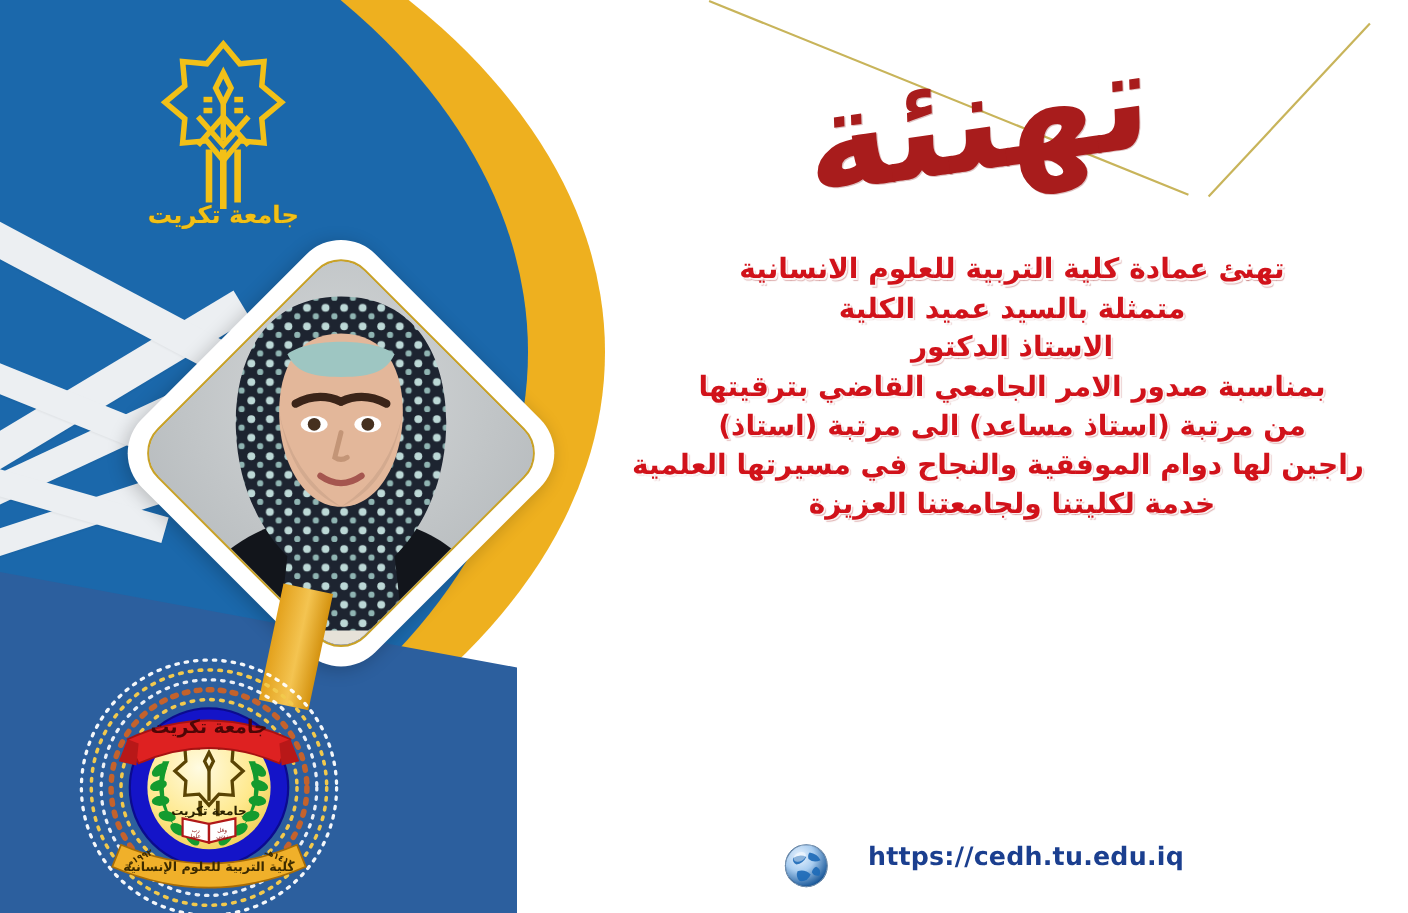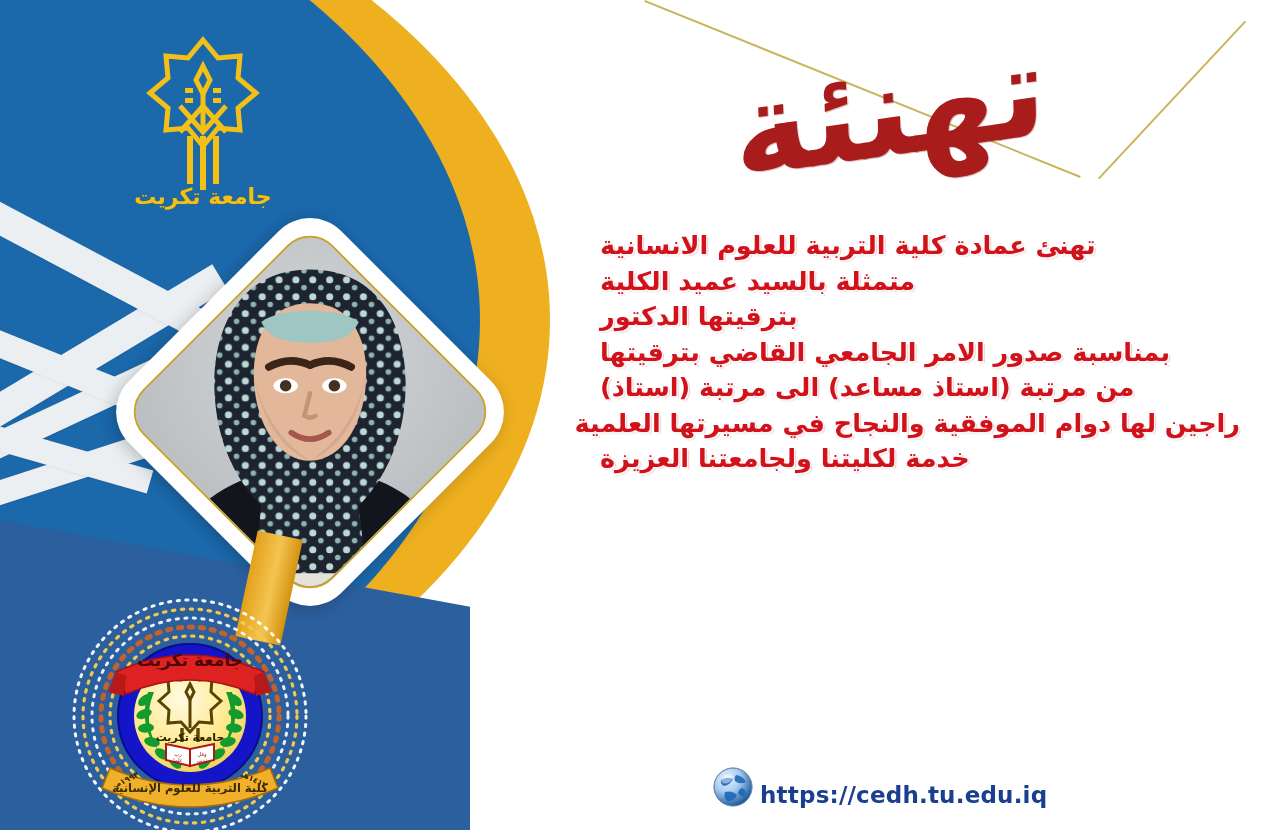--- a/index.html
+++ b/index.html
@@ -146,35 +146,35 @@
     letter-spacing:-6px;
     text-shadow:1px 1px 0 rgba(120,10,10,.25);
   }
 
   
   .body-text{
     position:absolute;
     left:600px;top:228px;
     width:640px;
     direction:rtl;
-    text-align:left;
+    text-align:center;
     color:#d1121a;
     font-size:25.5px;
     font-weight:bold;
     line-height:35.5px;
     text-shadow:1.5px 1.5px 0 rgba(255,255,255,.85),
                 2px 2px 1px rgba(150,0,0,.30);
   }
   .body-text .ln{display:block;white-space:nowrap;}
 
   
   .footer{
     position:absolute;
     left:712px;top:766px;
-    display:flex;align-items:flex-end;gap:6px;
+    display:flex;align-items:flex-start;gap:35px;
   }
   .globe{width:42px;height:42px;flex:0 0 42px;}
   .globe svg{width:42px;height:42px;display:block;}
   .url{
     color:#1b3f8f;
     font-size:23px;
     font-weight:bold;
     letter-spacing:.2px;
     font-family:"DejaVu Sans","Liberation Sans",sans-serif;
   }
@@ -351,21 +351,21 @@
       <text x="58" y="186" font-size="8" font-weight="bold" fill="#3b2a00" text-anchor="middle" direction="rtl" transform="rotate(-26 58 186)">١٩٩٢م</text>
       <text x="183" y="186" font-size="8" font-weight="bold" fill="#3b2a00" text-anchor="middle" direction="rtl" transform="rotate(26 183 186)">١٤١٢هـ</text>
     </svg>
   </div>
 
   <div class="headline">تهنئة</div>
 
   <div class="body-text">
     <span class="ln">تهنئ عمادة كلية التربية للعلوم الانسانية</span>
     <span class="ln">متمثلة بالسيد عميد الكلية</span>
-    <span class="ln">بترقيتها الدكتور</span>
+    <span class="ln">الاستاذ الدكتور</span>
     <span class="ln">بمناسبة صدور الامر الجامعي القاضي بترقيتها</span>
     <span class="ln">من مرتبة (استاذ مساعد) الى مرتبة (استاذ)</span>
     <span class="ln">راجين لها دوام الموفقية والنجاح في مسيرتها العلمية</span>
     <span class="ln">خدمة لكليتنا ولجامعتنا العزيزة</span>
   </div>
 
   <div class="footer">
     <span class="globe">
       <svg viewBox="0 0 42 42">
         <defs>

